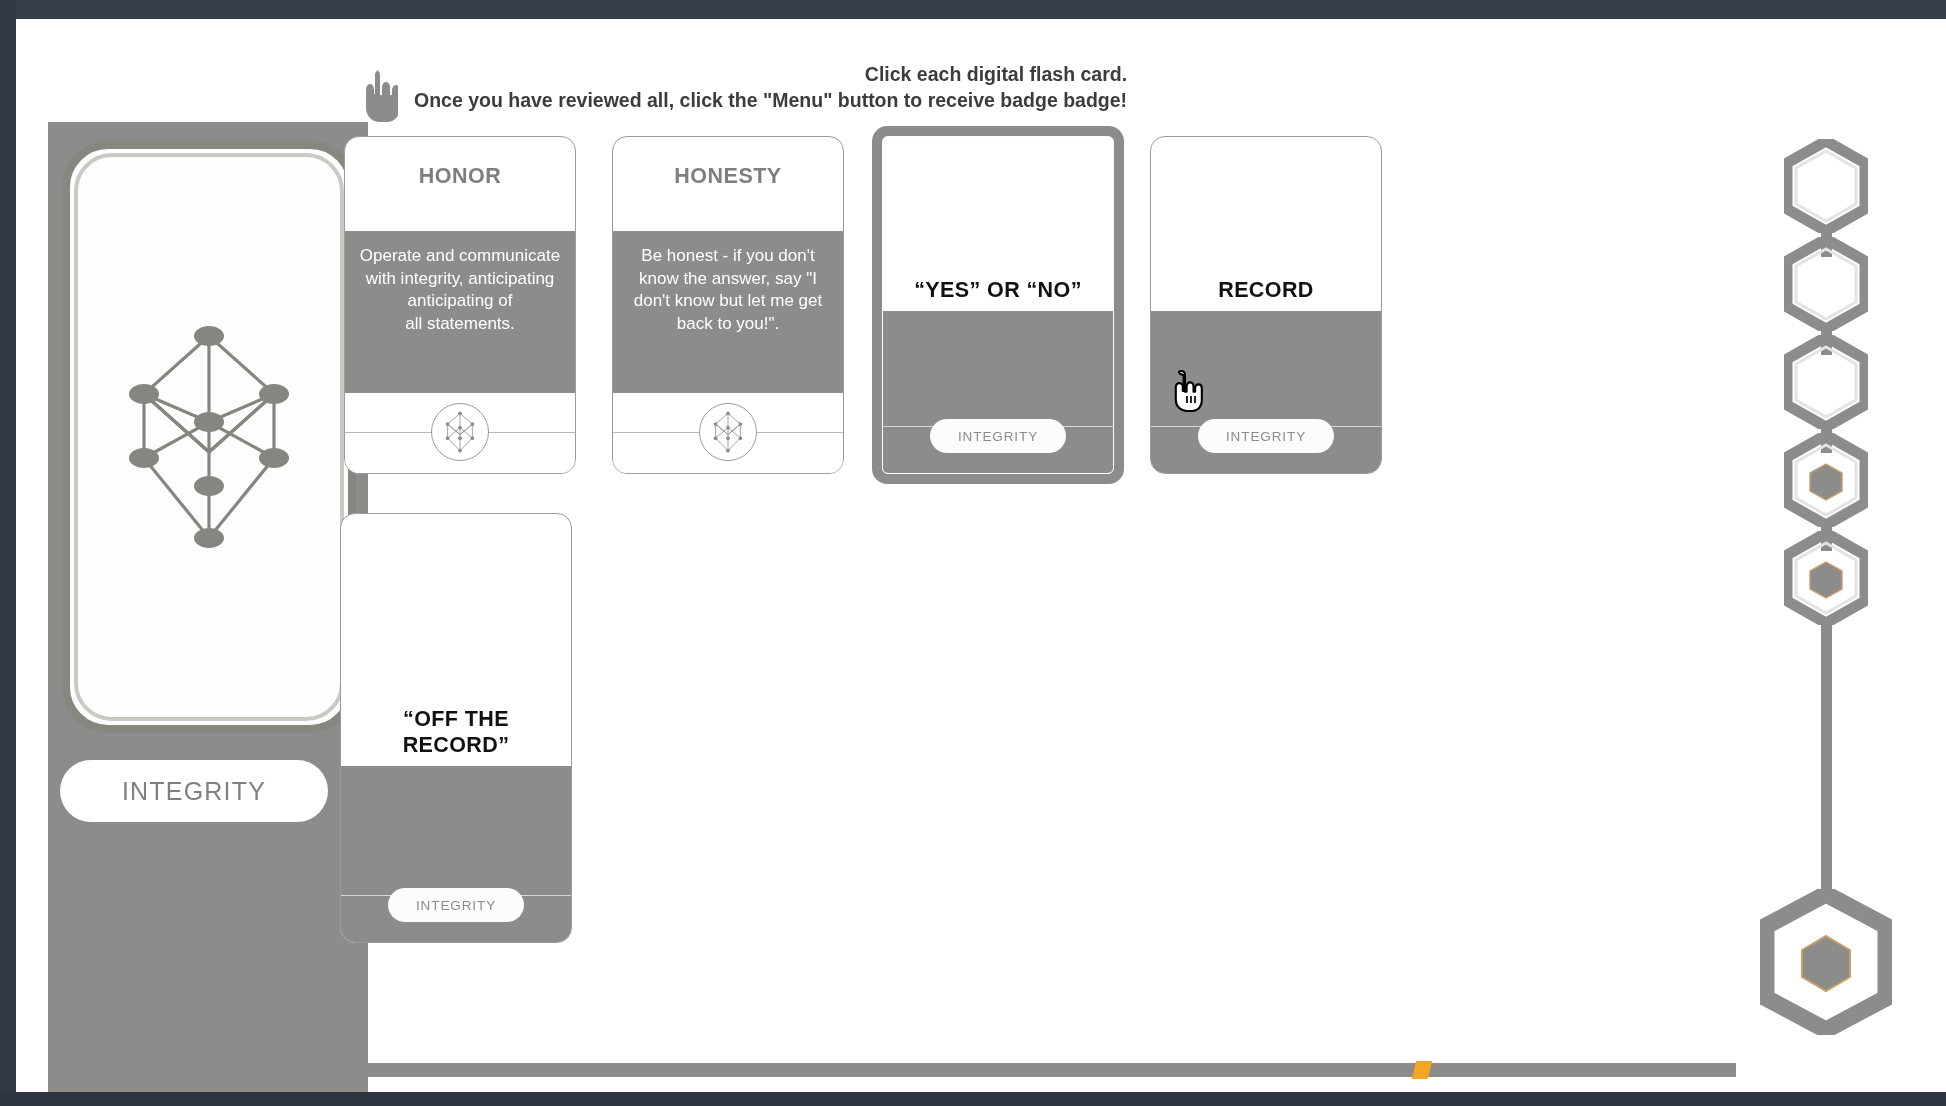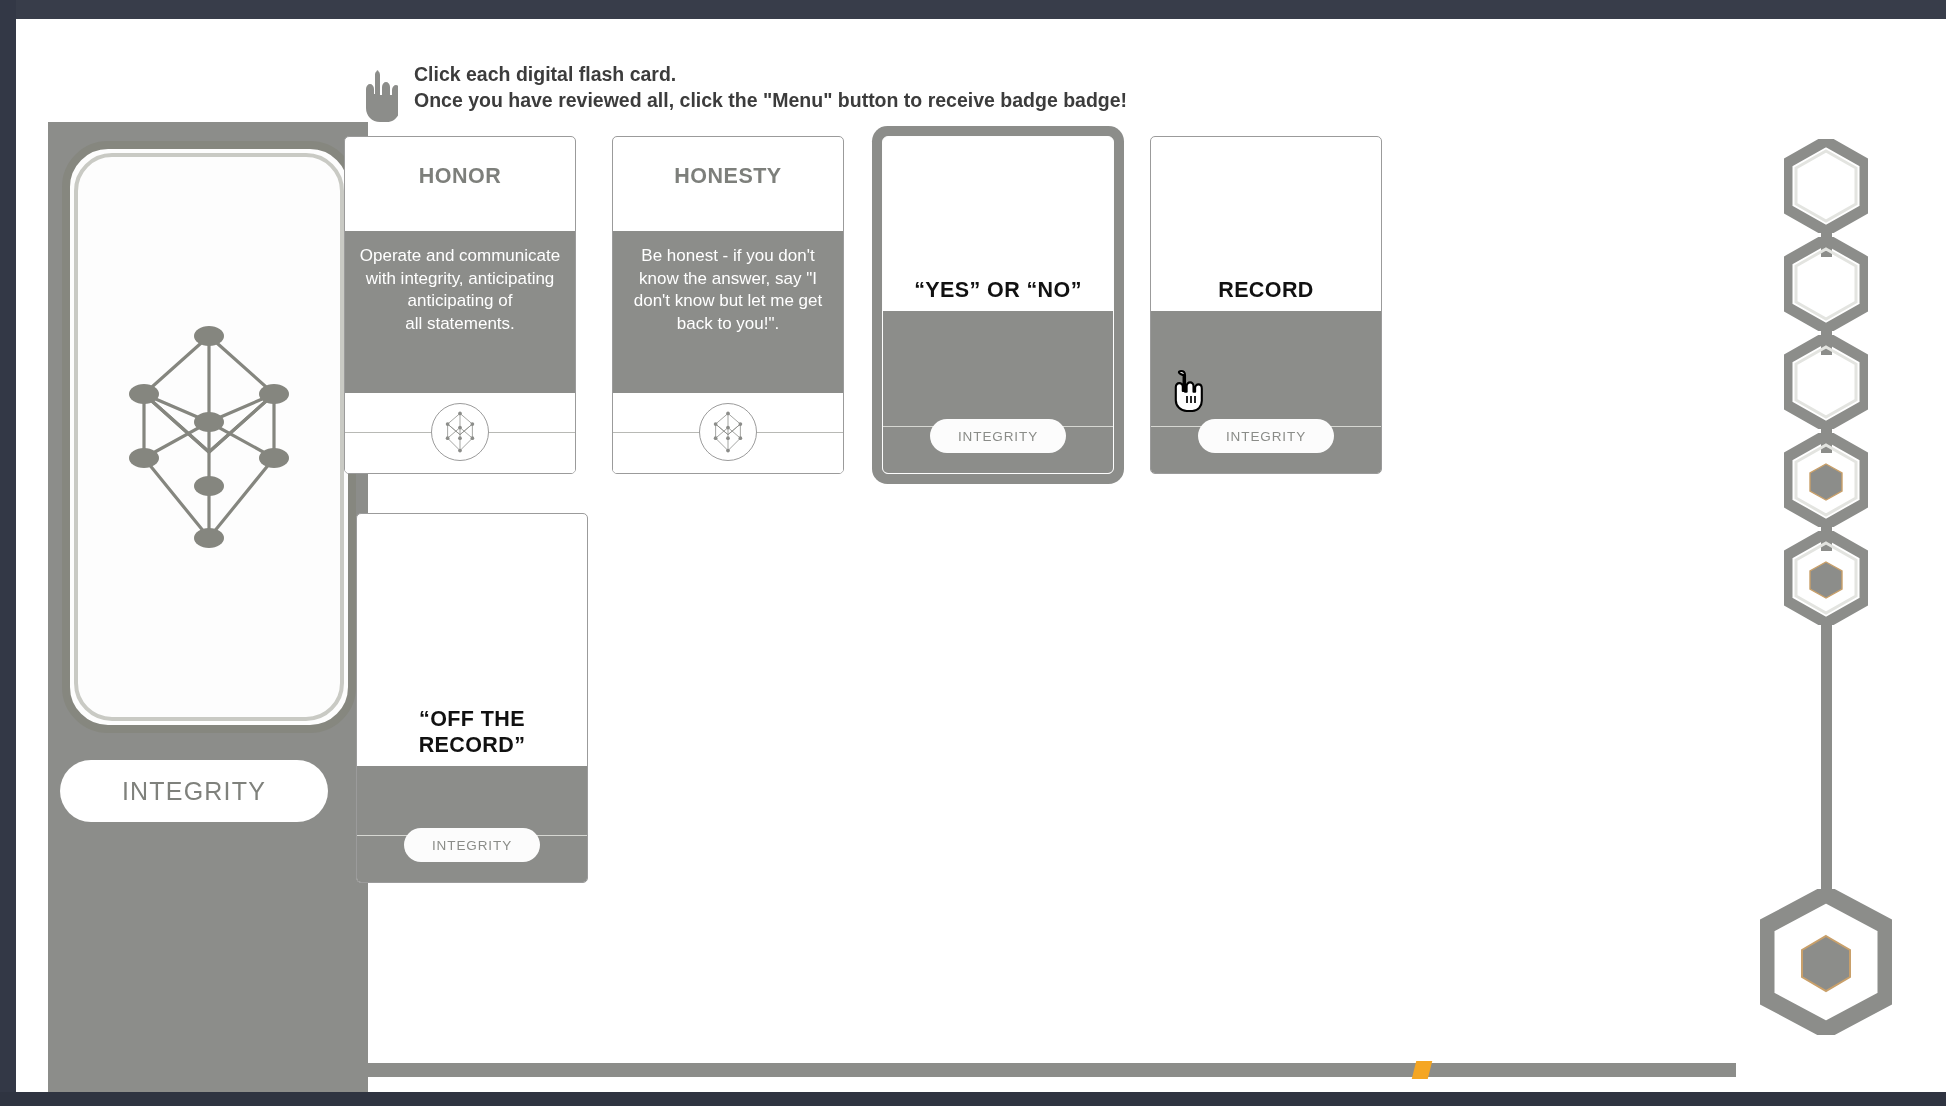--- a/index.html
+++ b/index.html
@@ -75,29 +75,29 @@
   
   #instruction {
     position: absolute; left: 346px; top: 42px;
     display: flex; align-items: flex-start; gap: 16px;
   }
   #hand-icon { width: 36px; height: 58px; margin-top: 6px; flex: none; }
   #instruction-text {
     font-size: 19.5px; font-weight: bold; color: #3c3c3c;
     line-height: 1.34;
   }
-  #instruction-text div { white-space: nowrap; }
+  #instruction-text div { white-space: nowrap; text-align: right; }
 
   
   .card {
     position: absolute;
     width: 232px; height: 338px;
     background: #ffffff;
     border: 1.6px solid #9b9b9b;
-    border-radius: 5px;
+    border-radius: 15px;
     overflow: hidden;
   }
   .card.hovered {
     border: 1.6px solid #fdfdfd;
     box-shadow: 0 0 0 10px #8c8d8a;
     border-radius: 6px;
   }
 
   
   .card .front-title {
@@ -322,21 +322,21 @@
     <div class="card" style="left:1134px; top:117px;">
       <div class="front-title">RECORD</div>
       <div class="front-body">
         <div class="front-rule"></div>
         <div class="front-pill">
           <span>INTEGRITY</span>
         </div>
       </div>
     </div>
 
-    <div class="card" style="left:340px; top:494px; height:370px;">
+    <div class="card" style="left:324px; top:494px; height:430px;">
       <div class="front-title two-line" style="height:250px;">
         <div>
           <span>“OFF THE</span><br>
           <span>RECORD”</span>
         </div>
       </div>
       <div class="front-body" style="top:252px;">
         <div class="front-rule"></div>
         <div class="front-pill">
           <span>INTEGRITY</span>

